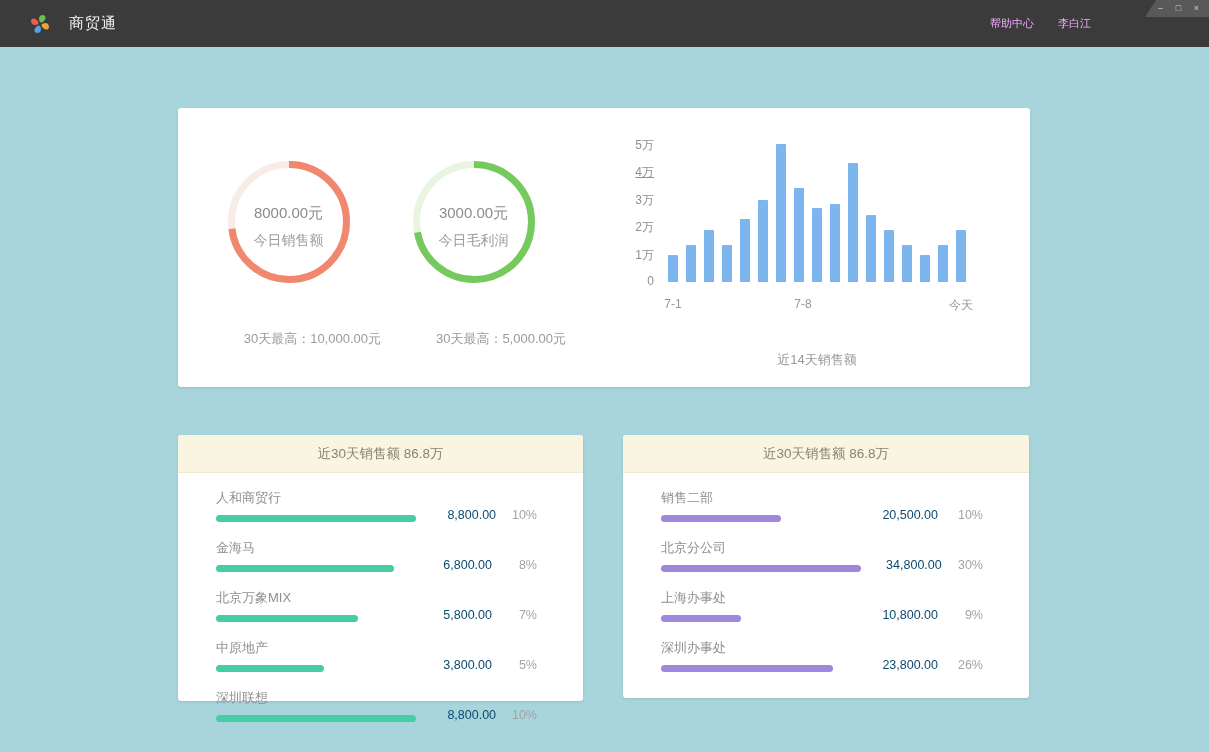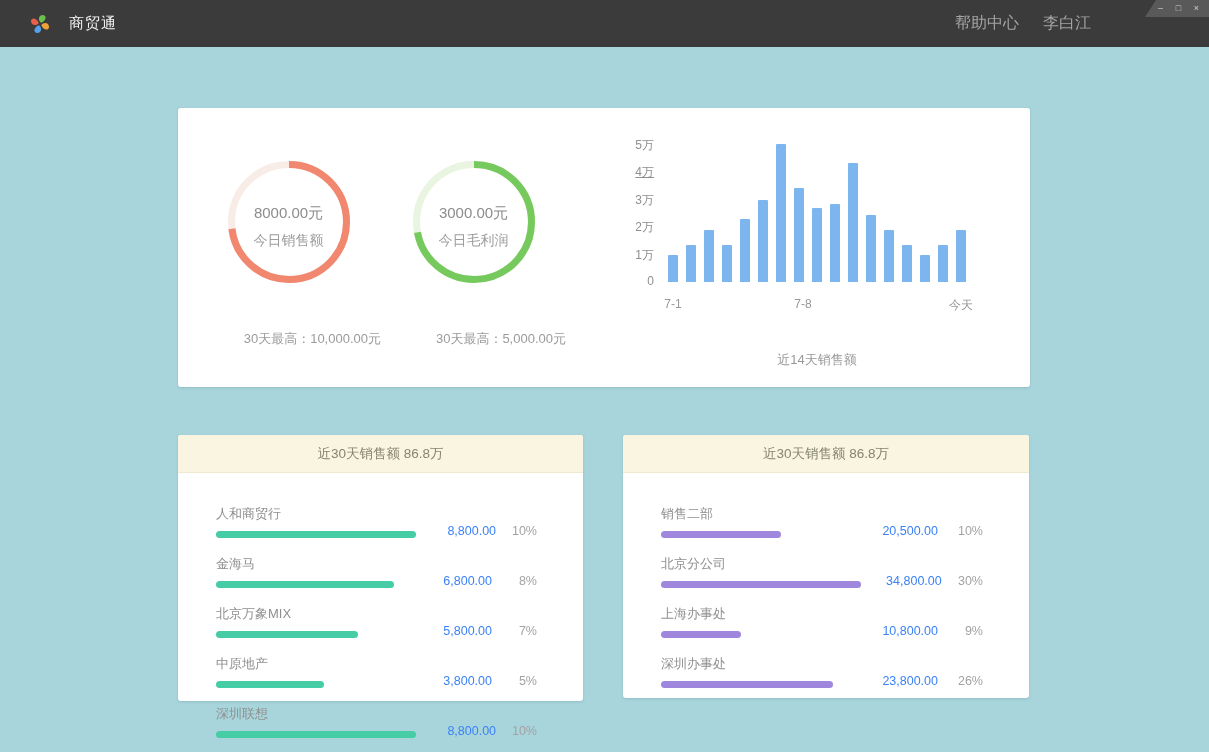--- a/index.html
+++ b/index.html
@@ -14,21 +14,21 @@
   .titlebar {
     position:relative; height:47px; background:#3b3b3b;
     display:flex; align-items:center;
   }
   .logo { margin-left:27px; width:26px; height:26px; }
   .app-title { margin-left:16px; color:#f2f2f2; font-size:15px; letter-spacing:1px; }
   .topmenu {
     position:absolute; right:118px; top:0; height:47px;
     display:flex; align-items:center; gap:24px;
   }
-  .topmenu span { color:#a3a3a3; font-size:16px; cursor:pointer; }
+  .topmenu span { color:#f0abfc; font-size:11px; cursor:pointer; }
   .win-controls {
     position:absolute; top:0; right:0; width:64px; height:17px;
     background:#595959; clip-path:polygon(11px 0,100% 0,100% 100%,0 100%);
     display:flex; align-items:center; justify-content:flex-end;
     padding-right:5px; gap:3px;
   }
   .win-controls span {
     color:#cfcfcf; font-size:9px; width:15px; text-align:center;
     line-height:15px; cursor:pointer; user-select:none;
   }
@@ -63,26 +63,26 @@
   .chart-title { position:absolute; top:186px; width:306px; text-align:center; font-size:13px; color:#999999;margin-top:20px; }
 
   
   .rank-card-left  { left:178px; top:435px; width:405px; height:266px; }
   .rank-card-right { left:623px; top:435px; width:406px; height:263px; }
   .rank-header {
     height:38px; background:#faf5e0; border-bottom:1px solid #efe9cf;
     border-radius:3px 3px 0 0; display:flex; align-items:center; justify-content:center;
     font-size:13.5px; color:#85846f;
   }
-  .rank-body { padding:32px 46px 0 38px; }
+  .rank-body { padding:16px 46px 0 38px; }
   .rank-row { display:flex; align-items:flex-end; margin-bottom:17px; }
   .rank-left { flex:1; }
   .rank-name { font-size:13px; color:#8f8f8f; margin-bottom:8px; }
   .rank-bar { height:7px; border-radius:4px; }
-  .rank-val { width:88px; text-align:right; font-size:12.5px; color:#3b82f6; padding-bottom:0; }
+  .rank-val { width:88px; text-align:right; font-size:12.5px; color:#0c4a6e; padding-bottom:0; }
   .rank-pct { width:45px; text-align:right; font-size:12.5px; color:#a3a3a3; }
 </style>
 </head>
 <body>
 
 <div class="titlebar">
   <svg class="logo" viewBox="0 0 24 24" aria-hidden="true">
     <g>
       <path d="M12.6 10.6 C 8.6 9.4 8.2 4.2 12.2 3.2 C 15.8 2.6 16.6 7.4 12.6 10.6 Z" fill="#6cbf4c" transform="rotate(18 12 12)"></path>
       <path d="M12.6 10.6 C 8.6 9.4 8.2 4.2 12.2 3.2 C 15.8 2.6 16.6 7.4 12.6 10.6 Z" fill="#f0a23a" transform="rotate(108 12 12)"></path>

